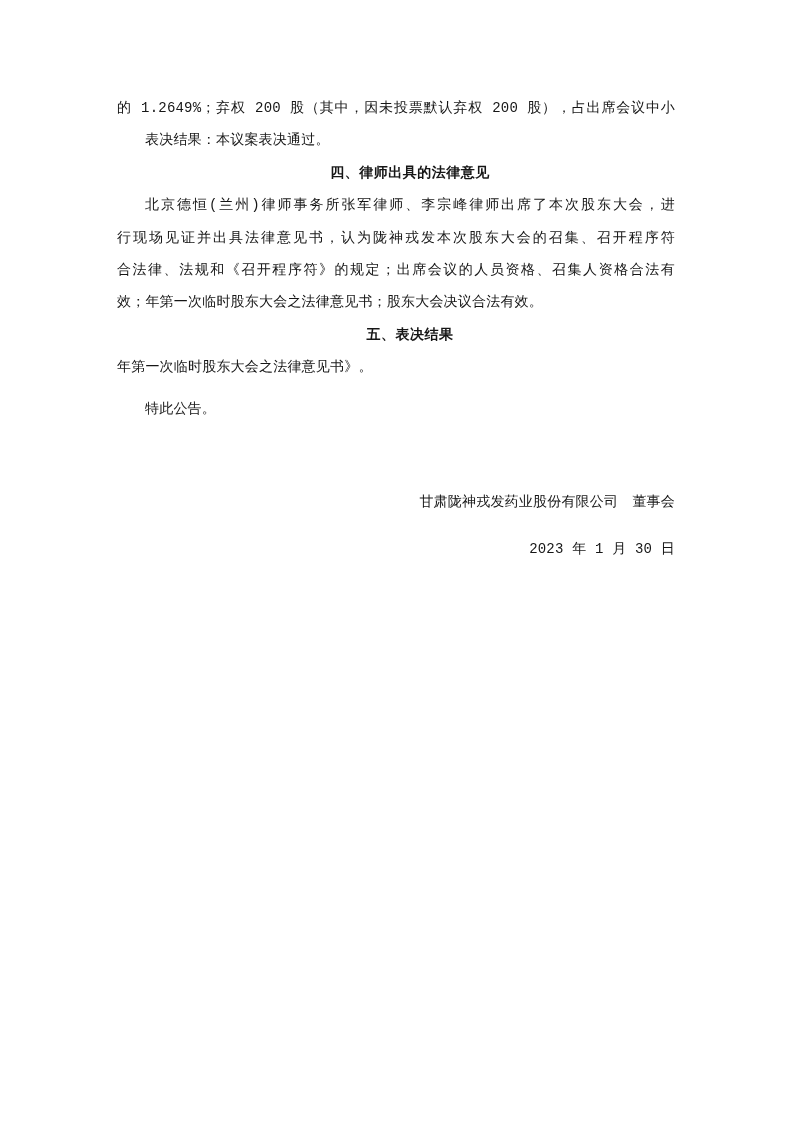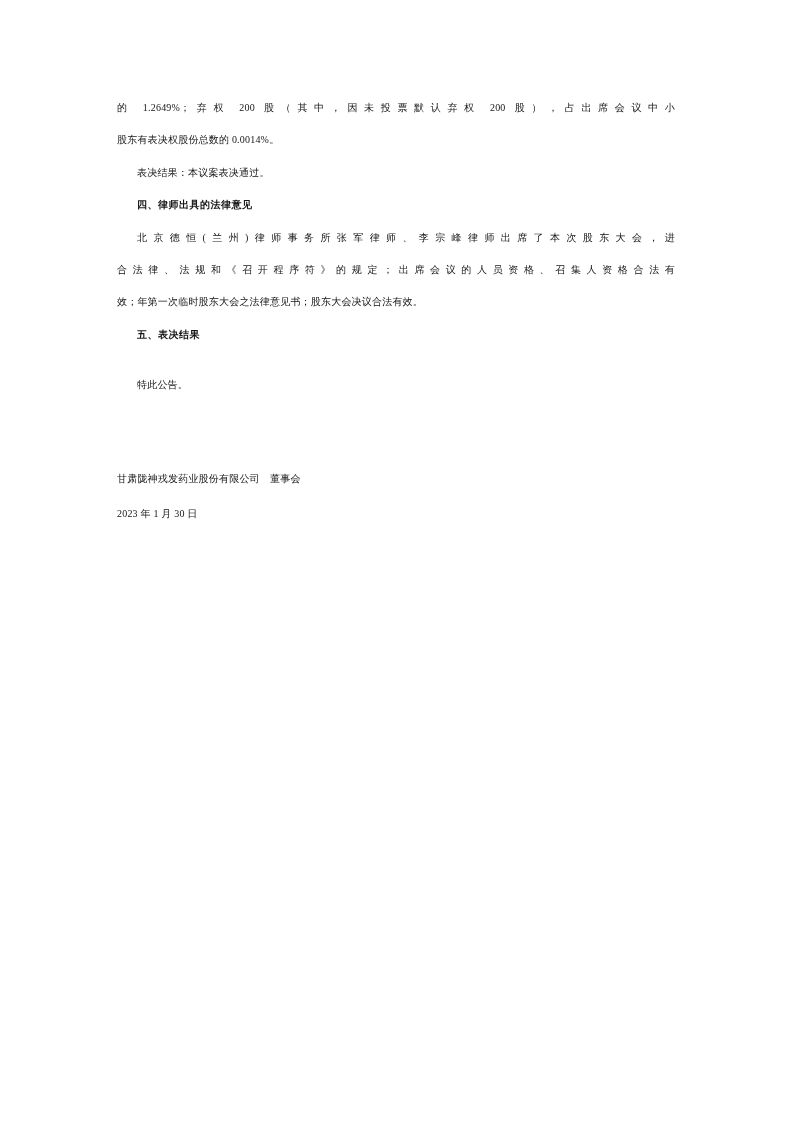--- a/index.html
+++ b/index.html
@@ -16,71 +16,75 @@
     font-family: "Liberation Serif", "DejaVu Serif", serif;
     color: #161616;
   }
   .doc {
     position: absolute;
     left: 117px;
     top: 92px;
     width: 558px;
   }
   .line {
-    font-size: 10px;
+    font-size: 14px;
     height: 32.4px;
     line-height: 32.4px;
     letter-spacing: 0.2px;
     white-space: pre-wrap;
+    font-family: Liberation Mono, monospace;
   }
   
   .j {
     text-align: justify;
     text-align-last: justify;
   }
   
   .ind {
     text-indent: 2em;
   }
   
   .hd {
     font-weight: bold;
     letter-spacing: 0.5px;
+    text-align: center;
   }
   .right {
+    text-align: right;
   }
-  .gap-announcement { margin-top: 18px; }
+  .gap-announcement { margin-top: 9px; }
   .gap-signature    { margin-top: 61px; }
-  .gap-date         { margin-top: 3px; }
+  .gap-date         { margin-top: 15px; }
 </style>
 </head>
 <body>
 
 <div class="page">
   <div class="doc">
 
     <div class="line j">的 1.2649%；弃权 200 股（其中，因未投票默认弃权 200 股），占出席会议中小</div>
 
-    <div class="line">股东有表决权股份总数的 0.0014%。</div>
 
     <div class="line ind">表决结果：本议案表决通过。</div>
 
     <div class="line ind hd">四、律师出具的法律意见</div>
 
     <div class="line ind j">北京德恒(兰州)律师事务所张军律师、李宗峰律师出席了本次股东大会，进</div>
 
+    <div class="line j">行现场见证并出具法律意见书，认为陇神戎发本次股东大会的召集、召开程序符</div>
 
     <div class="line j">合法律、法规和《召开程序符》的规定；出席会议的人员资格、召集人资格合法有</div>
 
     <div class="line">效；年第一次临时股东大会之法律意见书；股东大会决议合法有效。</div>
 
     <div class="line ind hd">五、表决结果</div>
 
 
 
+    <div class="line">年第一次临时股东大会之法律意见书》。</div>
 
     <div class="line ind gap-announcement">特此公告。</div>
 
     <div class="line right gap-signature">甘肃陇神戎发药业股份有限公司　董事会</div>
 
     <div class="line right gap-date">2023 年 1 月 30 日</div>
 
   </div>
 </div>
 

